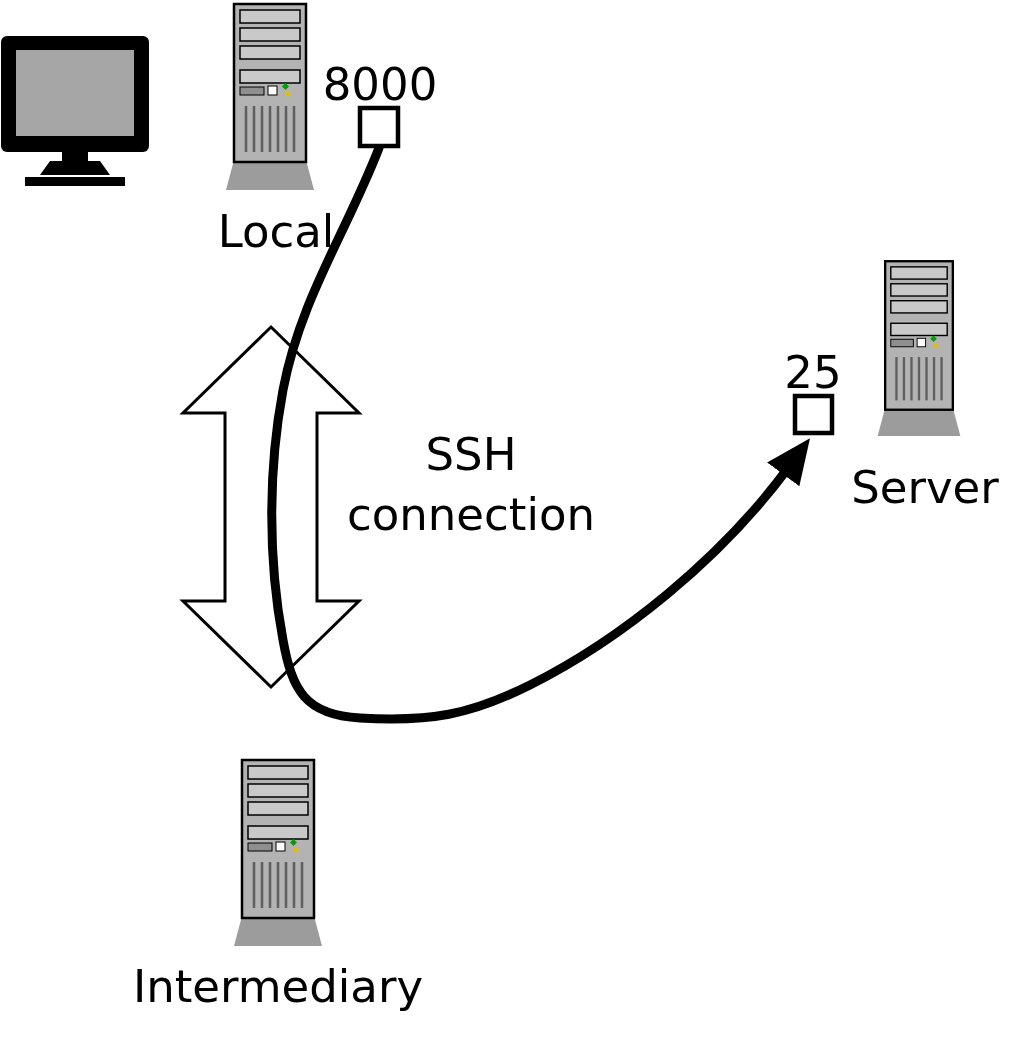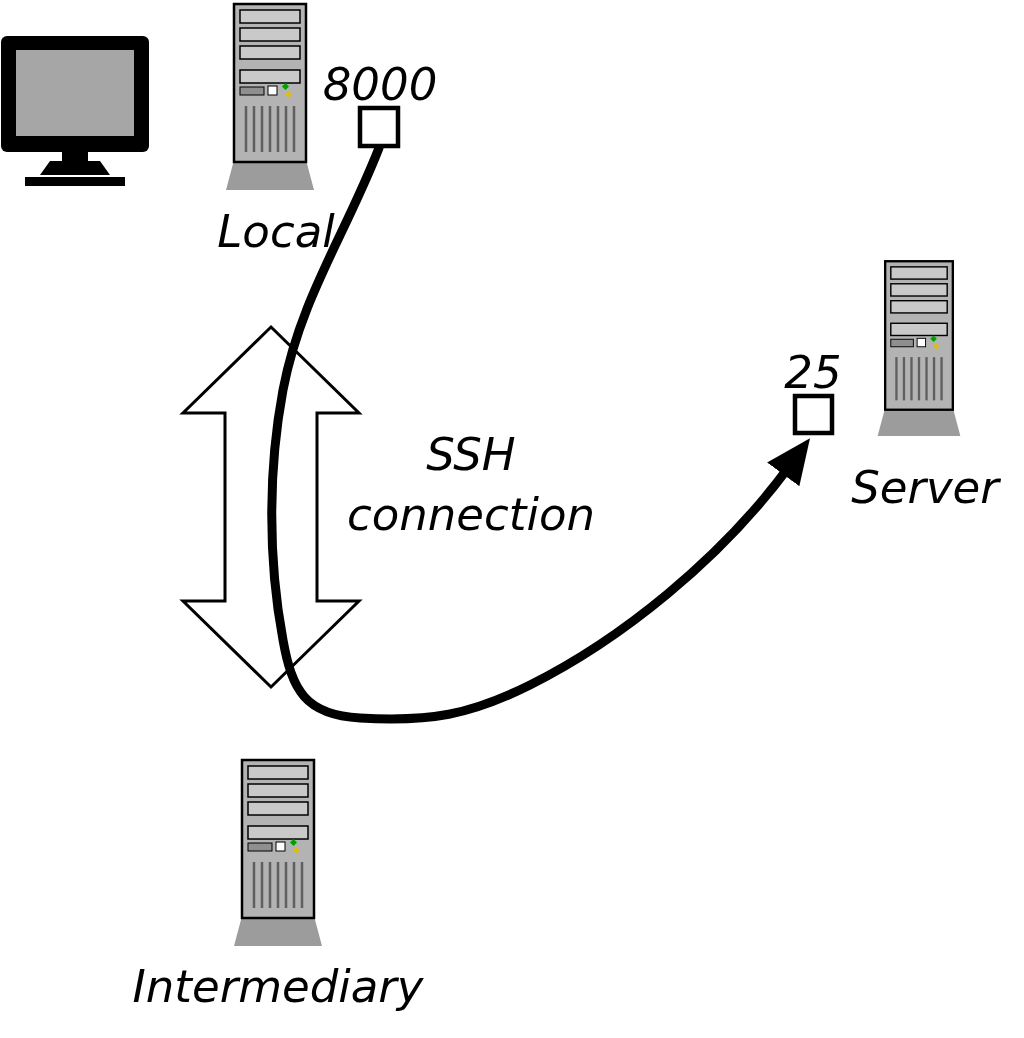--- a/index.html
+++ b/index.html
@@ -7,21 +7,20 @@
     padding: 0;
     background: #ffffff;
   }
   .stage {
     position: relative;
     width: 1024px;
     height: 1038px;
     background: #ffffff;
     overflow: hidden;
     font-family: "DejaVu Sans", sans-serif;
-    font-style: italic;
   }
   svg text {
     font-family: "DejaVu Sans", sans-serif;
     fill: #000000;
   }
   .node-label   { font-size: 45px; }
   .port-label   { font-size: 45px; }
   .conn-label   { font-size: 45px; }
   .tower-body   { fill: var(--tower_body, #b3b3b3); stroke: #000; stroke-width: 2.5; }
   .tower-slot   { fill: var(--tower_slot, #c9c9c9); stroke: #000; stroke-width: 1.5; }

